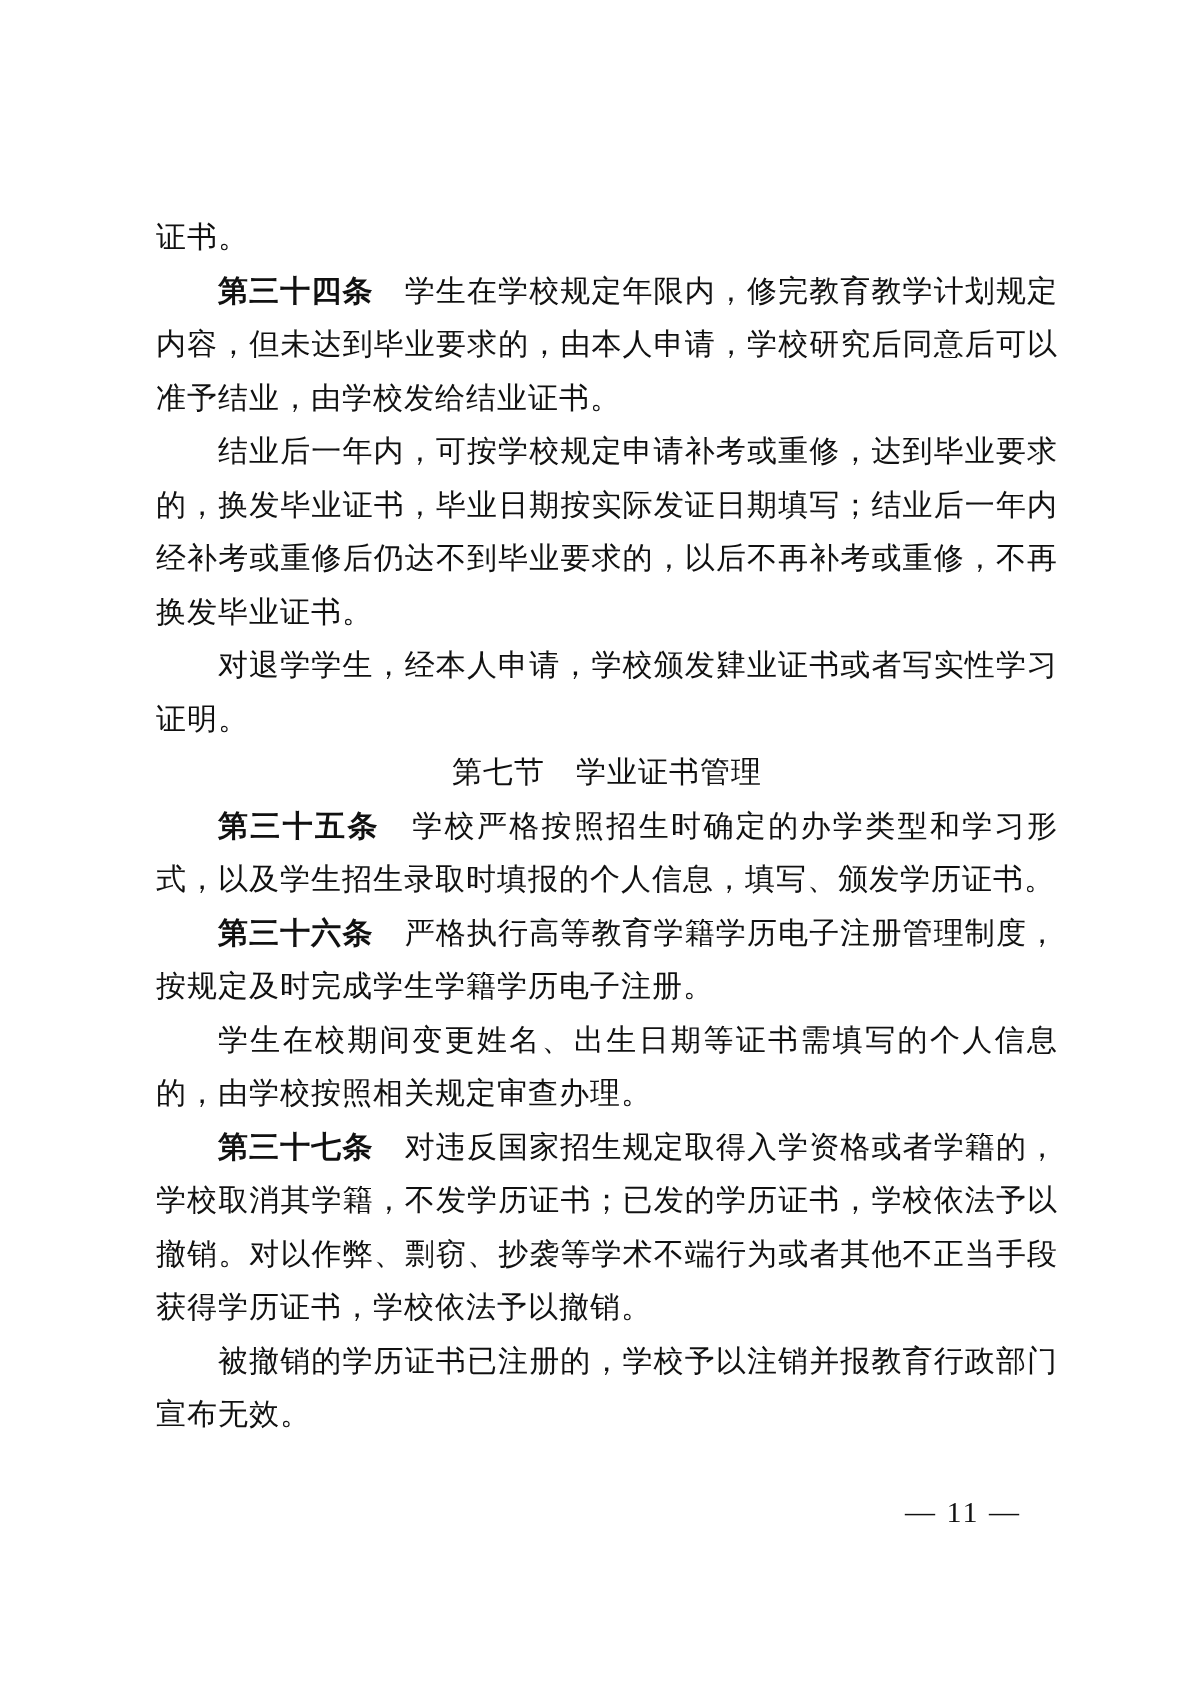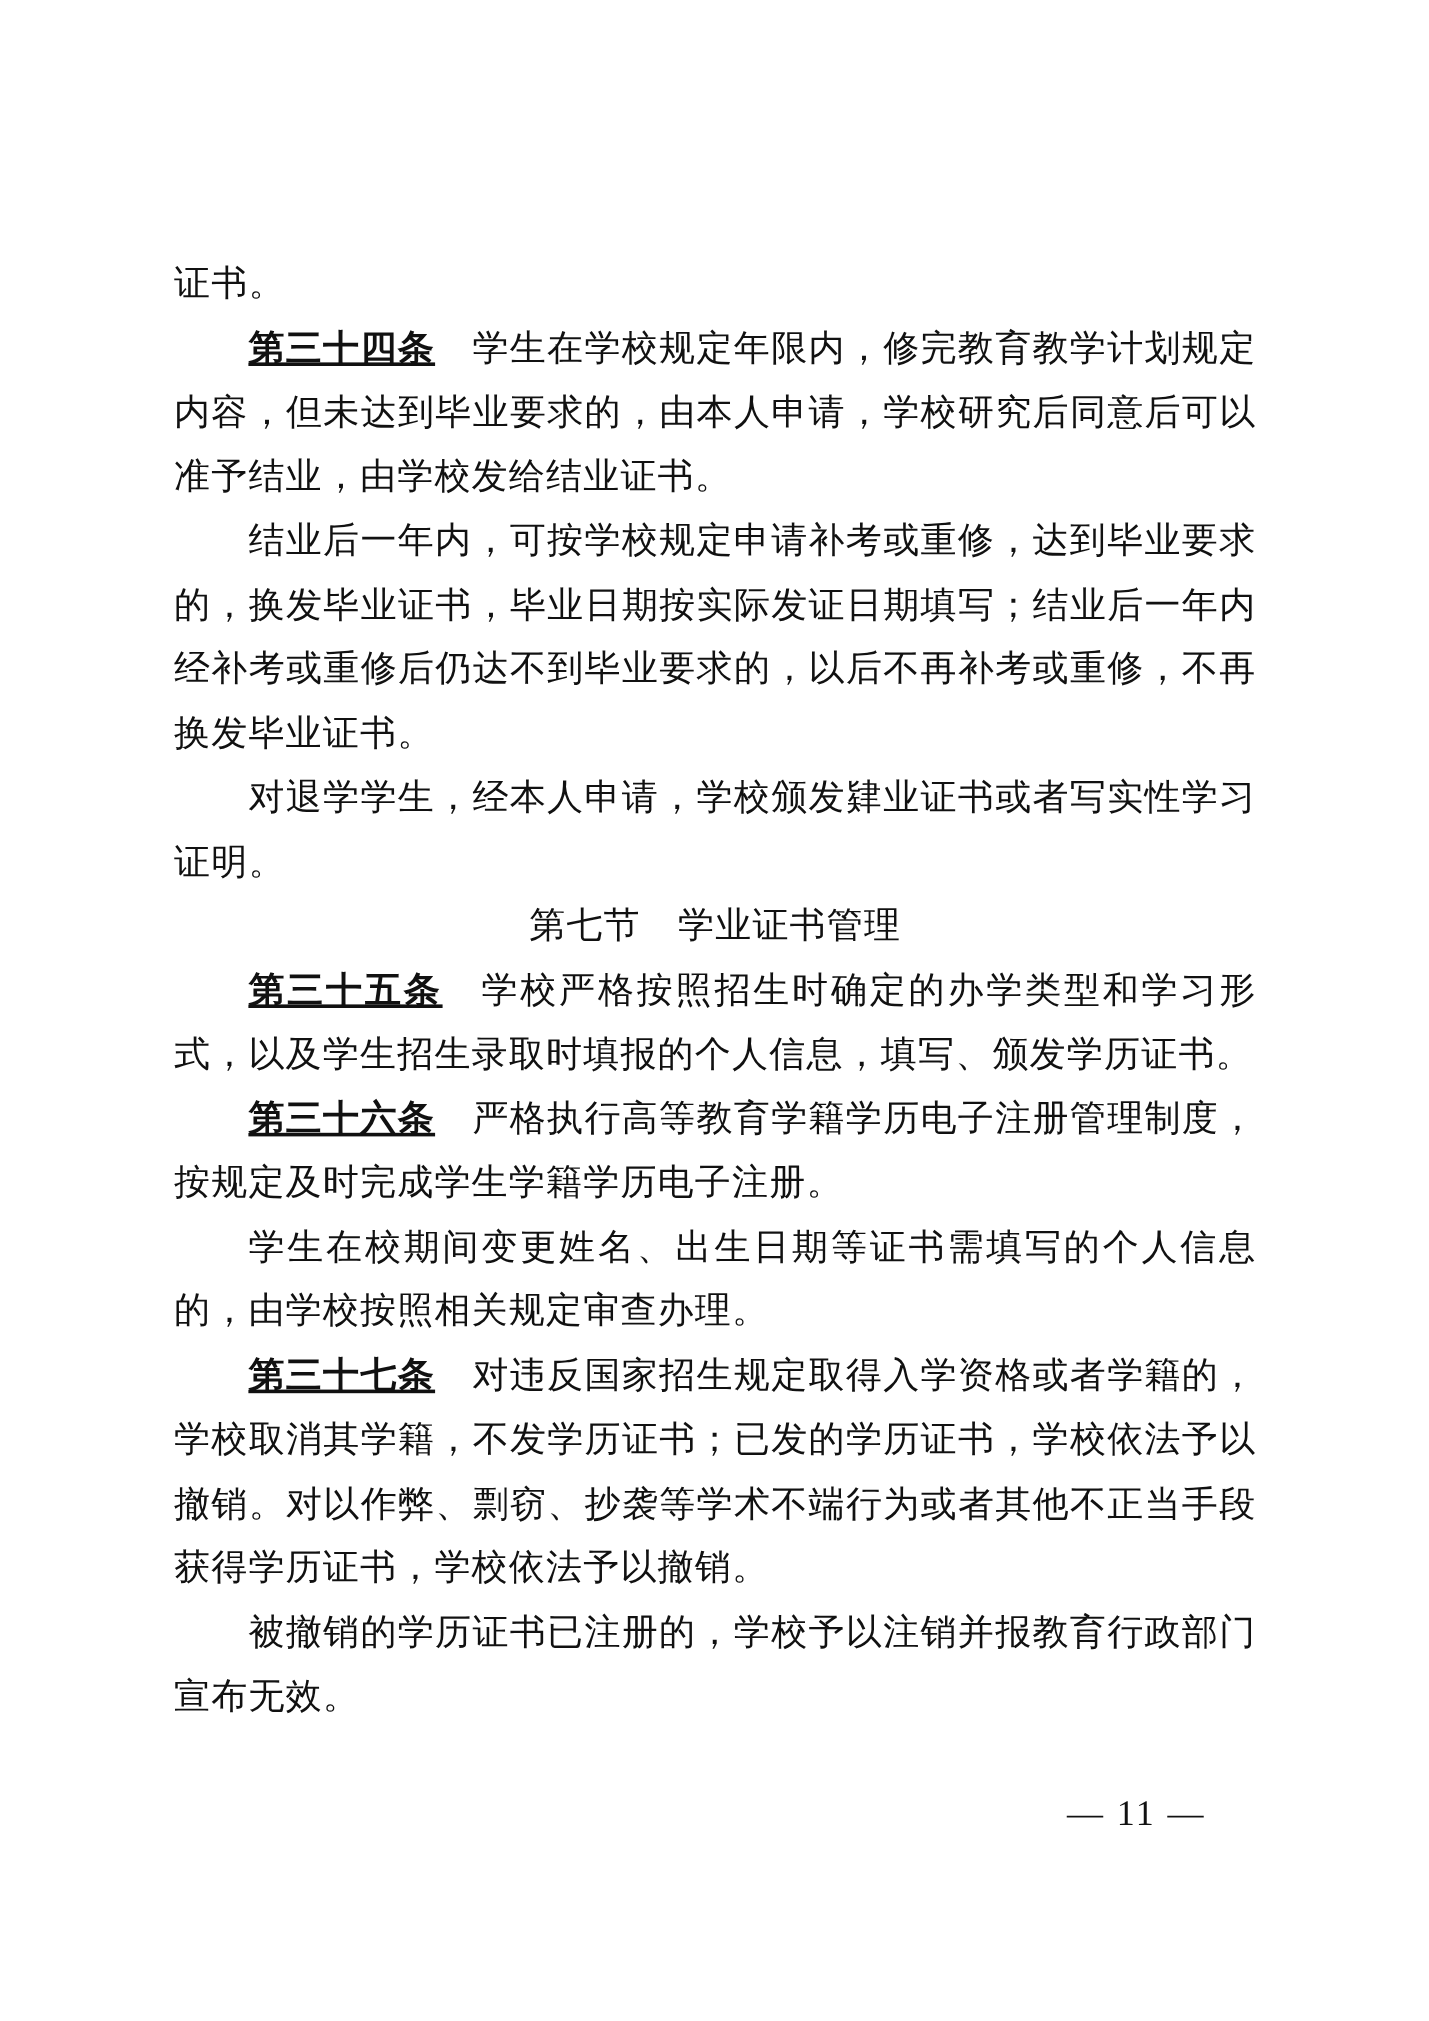--- a/index.html
+++ b/index.html
@@ -13,21 +13,21 @@
     width: 1191px;
     height: 1684px;
     background: #ffffff;
     font-family: "Liberation Serif", serif;
     color: #111111;
     overflow: hidden;
   }
 
   .content {
     position: absolute;
-    left: 145px;
+    left: 156px;
     top: 210px;
     width: 902px;
   }
 
   .content p {
     font-size: 30px;
     line-height: 53.5px;
     letter-spacing: 1px;
     text-align: justify;
     text-align-last: left;
@@ -39,27 +39,26 @@
   }
 
   .content p.section-heading {
     text-align: right;
     text-align-last: center;
     text-indent: 0;
   }
 
   .run.bold {
     font-weight: 700;
-    text-decoration: underline;
   }
 
   .page-number {
     position: absolute;
     top: 1492px;
-    right: 186px;
+    right: 170px;
     font-size: 30px;
     line-height: 40px;
     letter-spacing: 2px;
     color: #111111;
   }
 </style>
 </head>
 <body>
 
 <div class="page">

